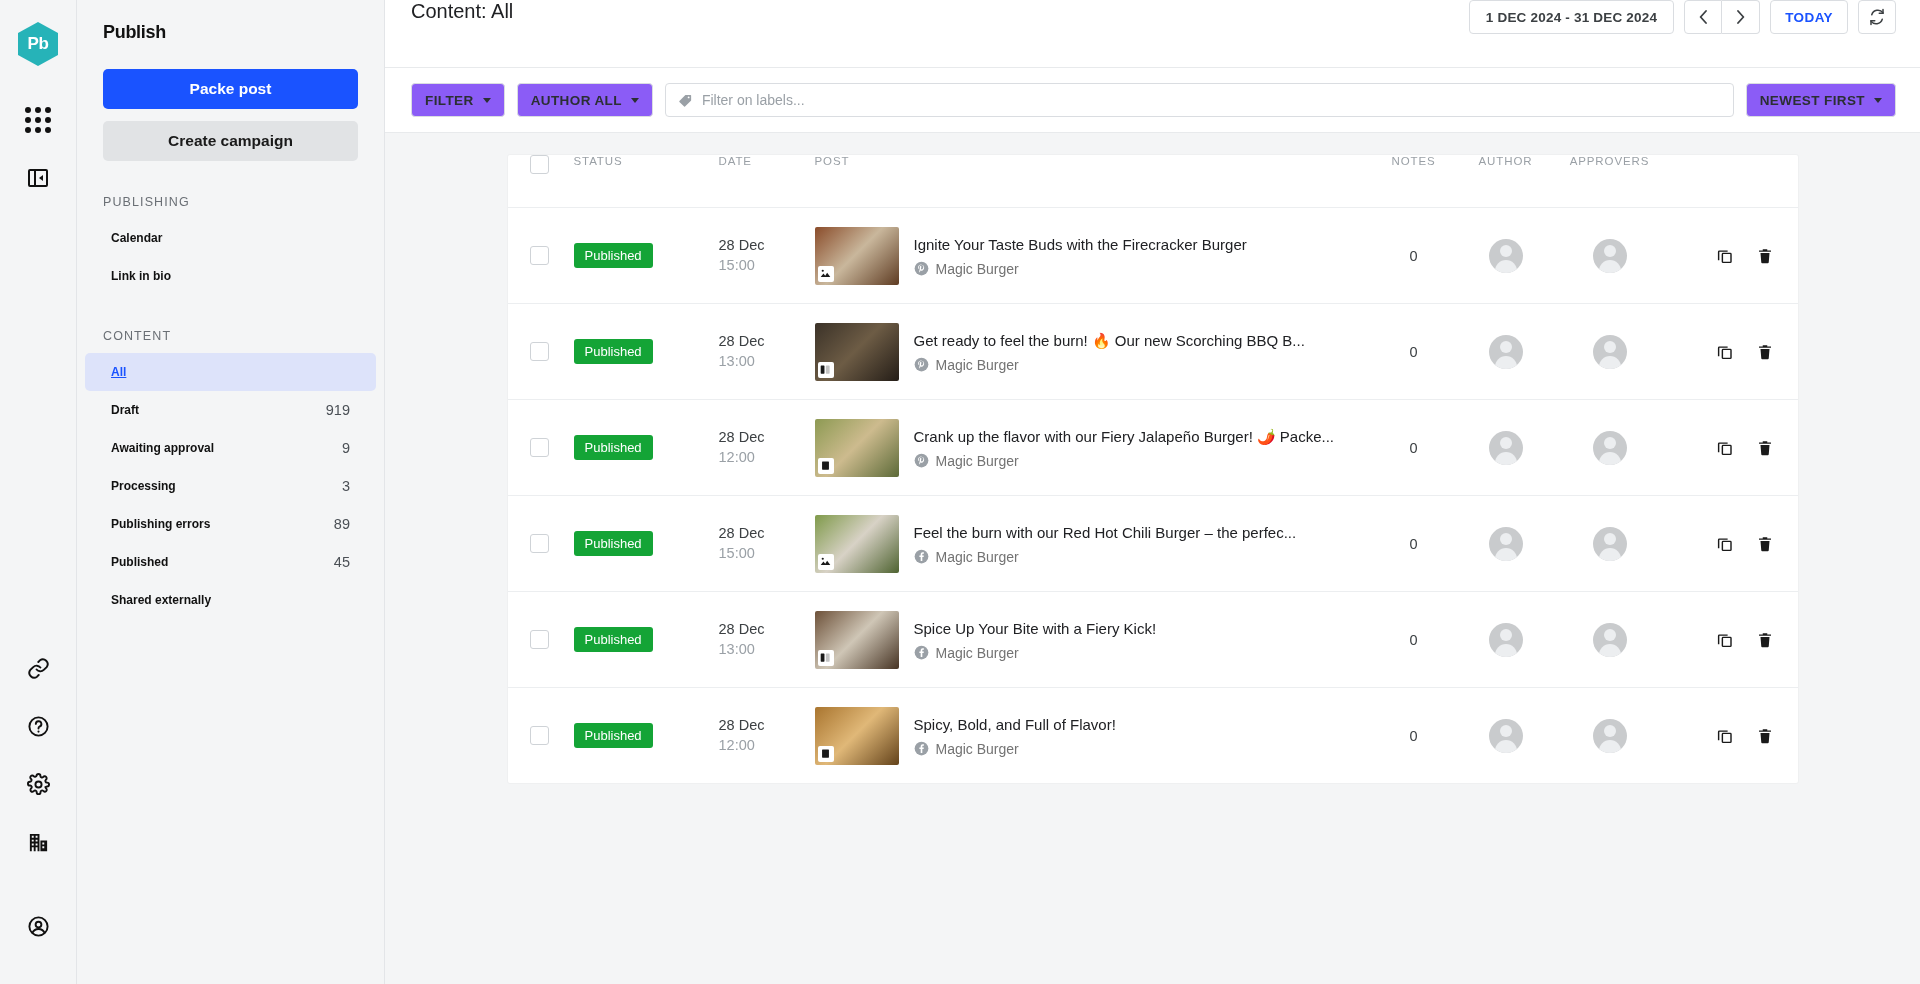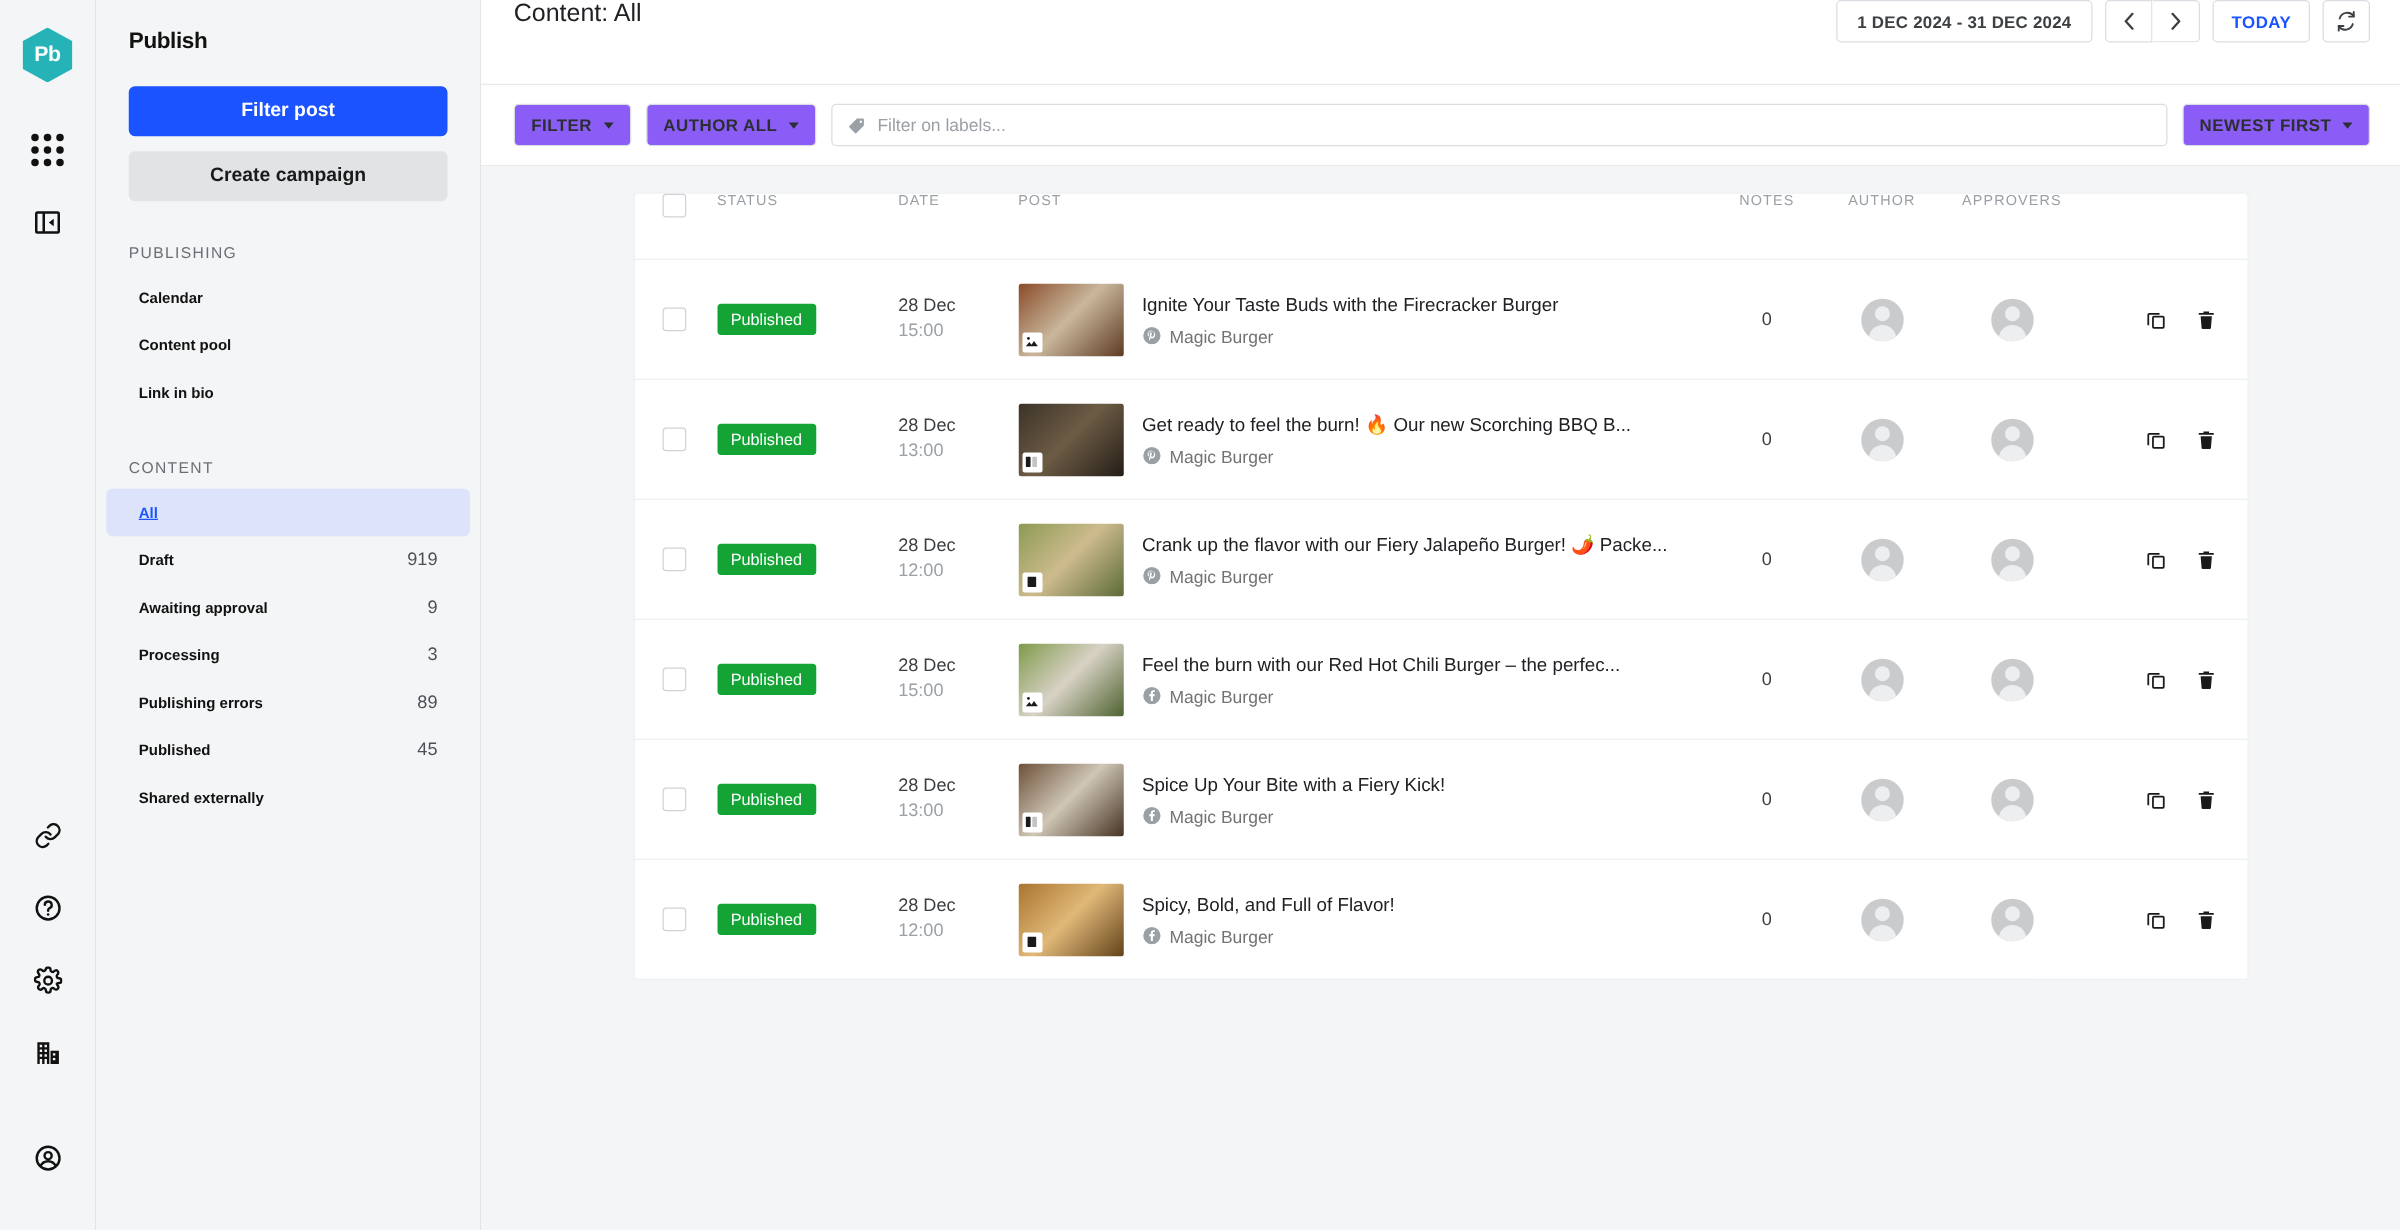--- a/index.html
+++ b/index.html
@@ -269,30 +269,26 @@
           <circle cx="12" cy="10" r="3"></circle>
           <path d="M5.5 19a7 7 0 0 1 13 0"></path>
         </svg>
       </div>
     </div>
   </div>
 
   <div class="panel">
     <div class="panel-title">Publish</div>
 
-    <button class="btn-primary">Filter post</button>
+    <button class="btn-primary">Packe post</button>
     <button class="btn-secondary">Create campaign</button>
 
     <div class="nav-group-label">PUBLISHING</div>
     <div class="nav-item">
       <span class="lbl">Calendar</span>
-      <span class="cnt"></span>
-    </div>
-    <div class="nav-item">
-      <span class="lbl">Content pool</span>
       <span class="cnt"></span>
     </div>
     <div class="nav-item">
       <span class="lbl">Link in bio</span>
       <span class="cnt"></span>
     </div>
 
     <div class="nav-group-label">CONTENT</div>
     <div class="nav-item active">
       <span class="lbl">All</span>

